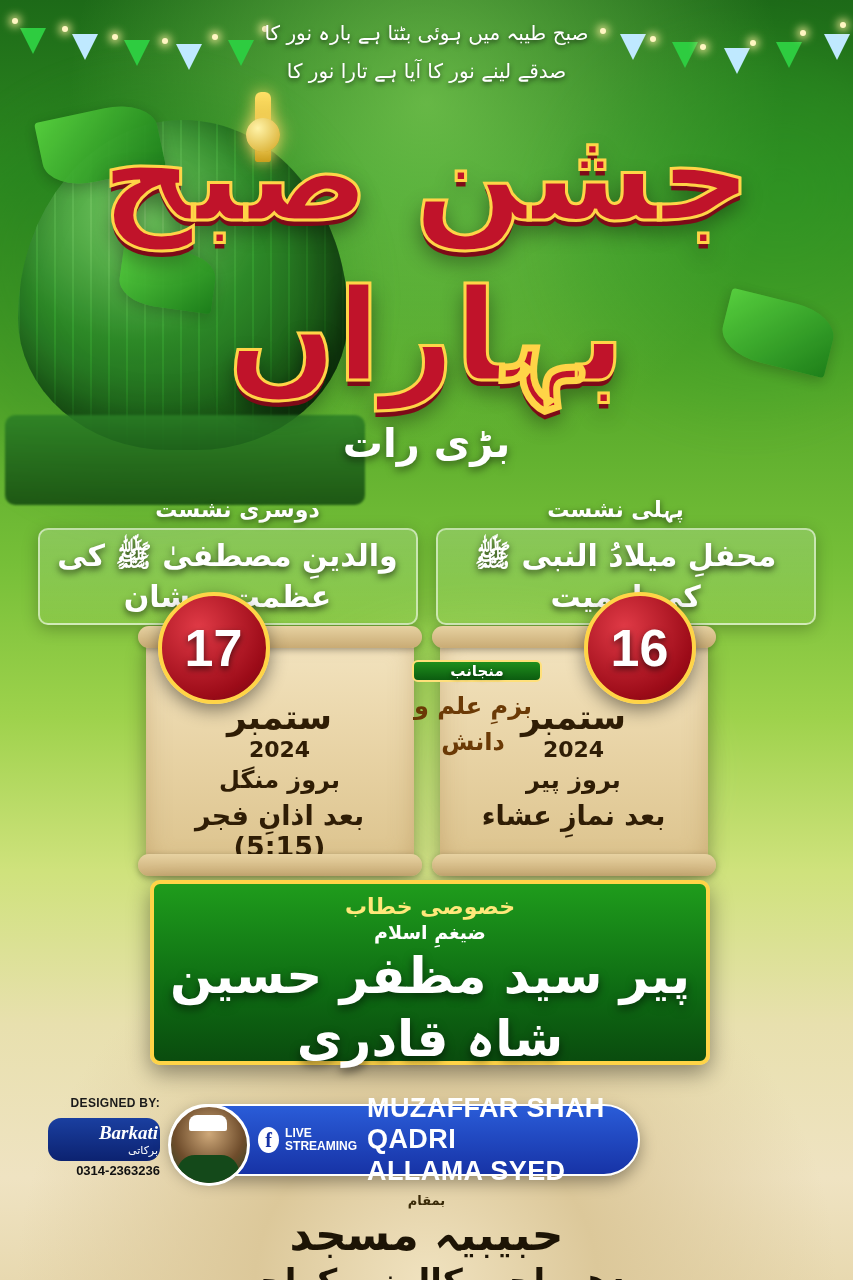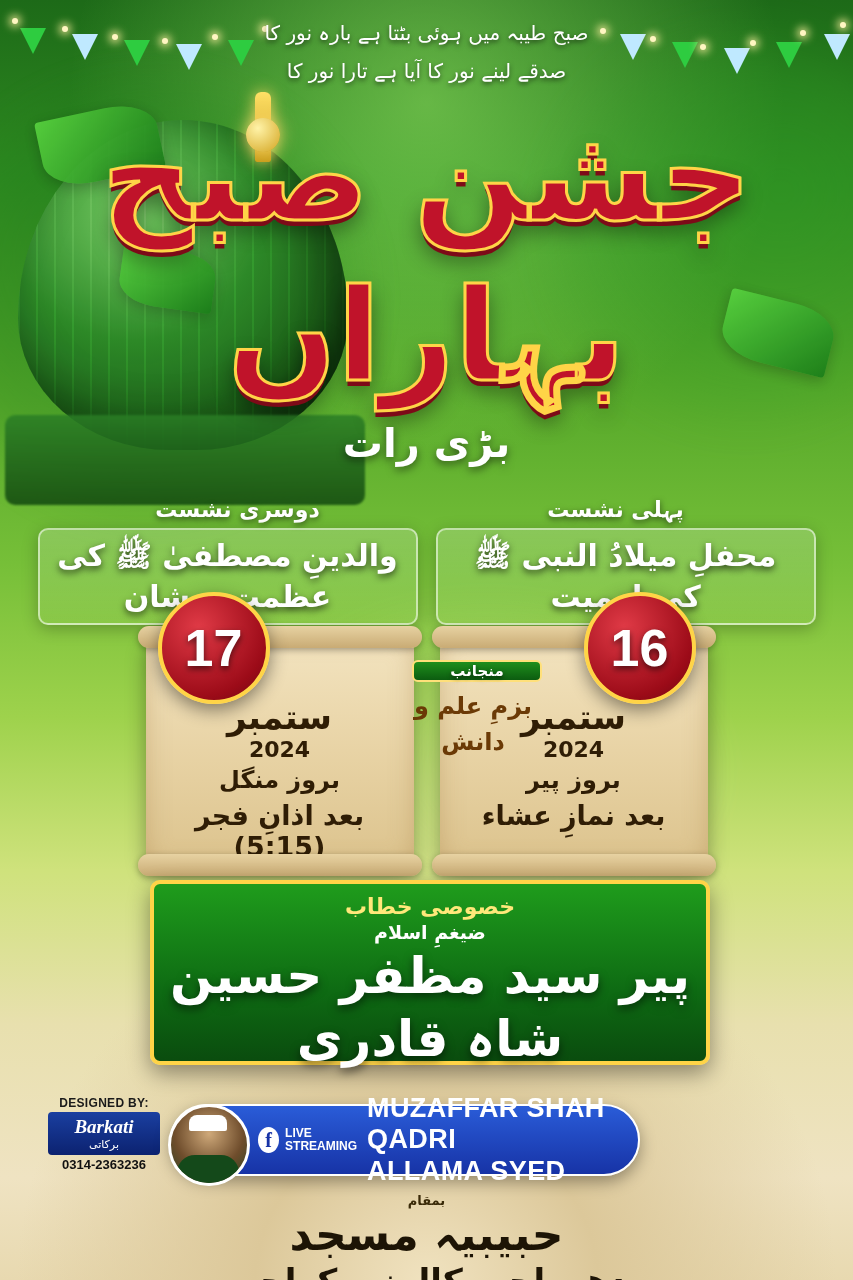--- a/index.html
+++ b/index.html
@@ -367,32 +367,32 @@
     text-shadow: 0 4px 10px rgba(0,0,0,0.55);
     font-family: "DejaVu Sans", sans-serif;
   }
 
   
   .designer-box {
     position: absolute;
     left: 48px;
     top: 1096px;
     width: 112px;
-    text-align: center;
+    text-align: right;
   }
   .designer-label {
     font-size: 12px;
     font-weight: bold;
     color: #1a1a1a;
     letter-spacing: 0.3px;
   }
   .designer-logo {
-    margin-top: 2px;
+    margin-top: 8px;
     background: linear-gradient(180deg, #1a3fa0, #0c2270);
-    border-radius: 4px;
+    border-radius: 13px;
     padding: 4px 2px;
     color: #ffffff;
   }
   .designer-name {
     font-family: "Liberation Serif", serif;
     font-style: italic;
     font-size: 19px;
     font-weight: bold;
   }
   .designer-urdu {

